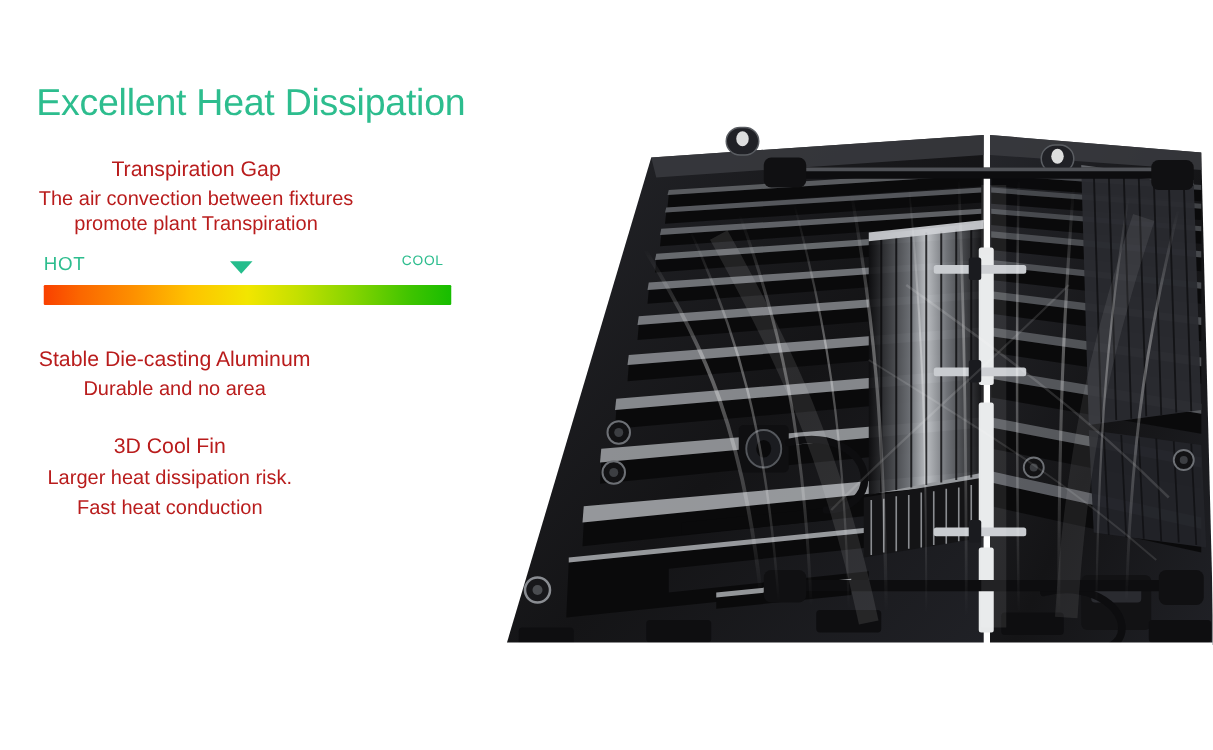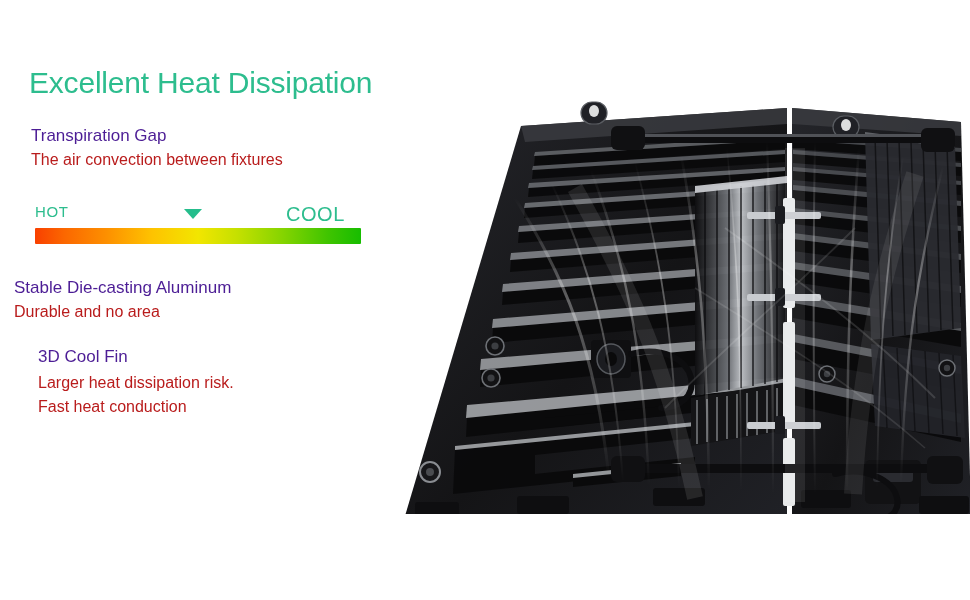--- a/index.html
+++ b/index.html
@@ -13,37 +13,37 @@
   #page {
     position: relative;
     width: 970px; height: 600px;
     background: #ffffff;
   }
 
   
   #left-panel {
     position: absolute;
     left: 0; top: 0;
-    width: 410px; height: 600px;
+    width: 410px; height: 600px; text-align: center;
   }
 
   #page-title {
     position: absolute;
     left: 29px; top: 66px;
     font-size: 30px;
     font-weight: 400;
     color: #2dbd8e;
     letter-spacing: -0.2px;
     white-space: nowrap;
   }
 
   .feature-heading {
     font-size: 17px;
     font-weight: 400;
-    color: #4c1d95;
+    color: #b91c1c;
     letter-spacing: 0px;
     white-space: nowrap;
   }
   .feature-body {
     font-size: 16px;
     font-weight: 400;
     color: #b91c1c;
     line-height: 20px;
     white-space: nowrap;
   }
@@ -61,22 +61,22 @@
   #scale-labels {
     position: relative;
     height: 20px;
     width: 326px;
   }
   #label-hot {
     position: absolute; left: 0; top: 0;
     font-size: 15px; color: #2dbd8e; letter-spacing: 0.6px;
   }
   #label-cool {
-    position: absolute; right: 16px; top: 0;
-    font-size: 20px; color: #2dbd8e; letter-spacing: 0.6px;
+    position: absolute; right: 6px; top: 0;
+    font-size: 11px; color: #2dbd8e; letter-spacing: 0.6px;
   }
   #scale-marker {
     position: absolute;
     left: 50%; top: 6px;
     margin-left: -14px;
     width: 0; height: 0;
     border-left: 9px solid transparent;
     border-right: 9px solid transparent;
     border-top: 10px solid #25bd8c;
   }
@@ -90,21 +90,21 @@
         #fd9000 22%,
         #fec300 36%,
         #f2e600 50%,
         #c5e000 62%,
         #85d400 76%,
         #3fc400 90%,
         #17bd00 100%);
   }
 
   
-  #feature-2 { position: absolute; left: 14px; top: 278px; }
+  #feature-2 { position: absolute; left: 31px; top: 278px; }
   #feature-2 .feature-heading { margin-bottom: 4px; }
 
   
   #feature-3 { position: absolute; left: 38px; top: 347px; }
   #feature-3 .feature-heading { margin-bottom: 4px; }
   #feature-3 .feature-body { line-height: 24px; }
 
   
   #risk-block {
     position: absolute;
@@ -140,20 +140,21 @@
 
 <div id="page">
 
   <div id="left-panel">
 
     <h1 id="page-title">Excellent Heat Dissipation</h1>
 
     <div id="feature-1">
       <div class="feature-heading">Transpiration Gap</div>
       <div class="feature-body">The air convection between fixtures</div>
+      <div class="feature-body">promote plant Transpiration</div>
     </div>
 
     <div id="heat-scale">
       <div id="scale-labels">
         <span id="label-hot">HOT</span>
         <span id="scale-marker" style="left: 50%;"></span>
         <span id="label-cool">COOL</span>
       </div>
       <div id="gradient-bar" style="background: linear-gradient(to right, rgb(249, 64, 0) 0%, rgb(251, 103, 0) 9%, rgb(253, 144, 0) 22%, rgb(254, 195, 0) 36%, rgb(242, 230, 0) 50%, rgb(197, 224, 0) 62%, rgb(133, 212, 0) 76%, rgb(63, 196, 0) 90%, rgb(23, 189, 0) 100%);"></div>
     </div>

